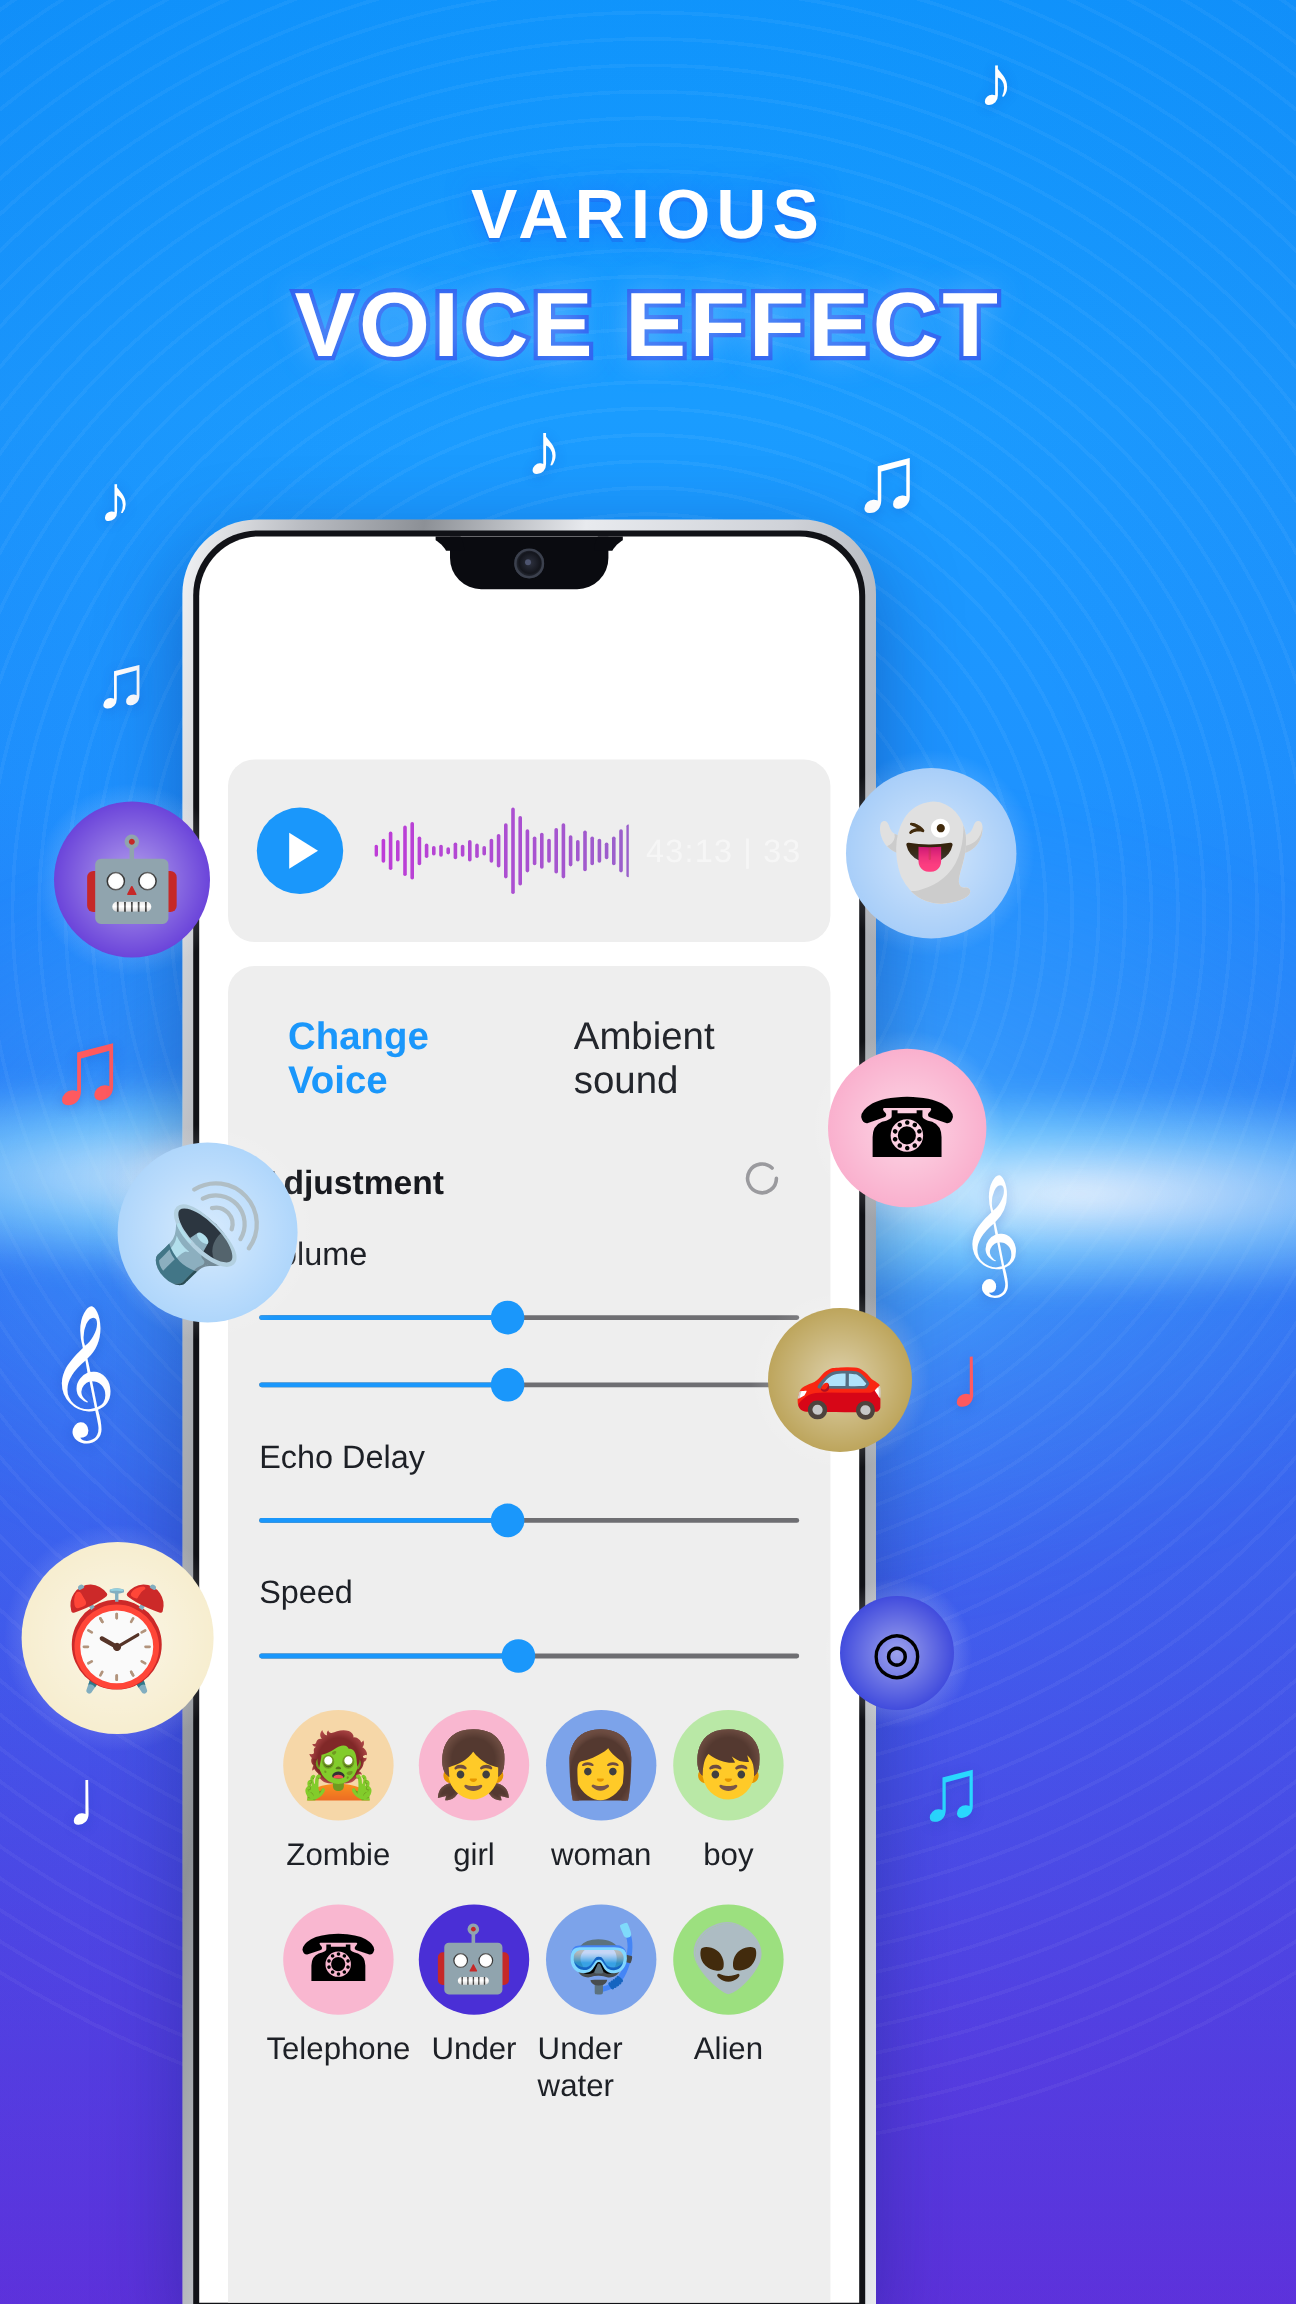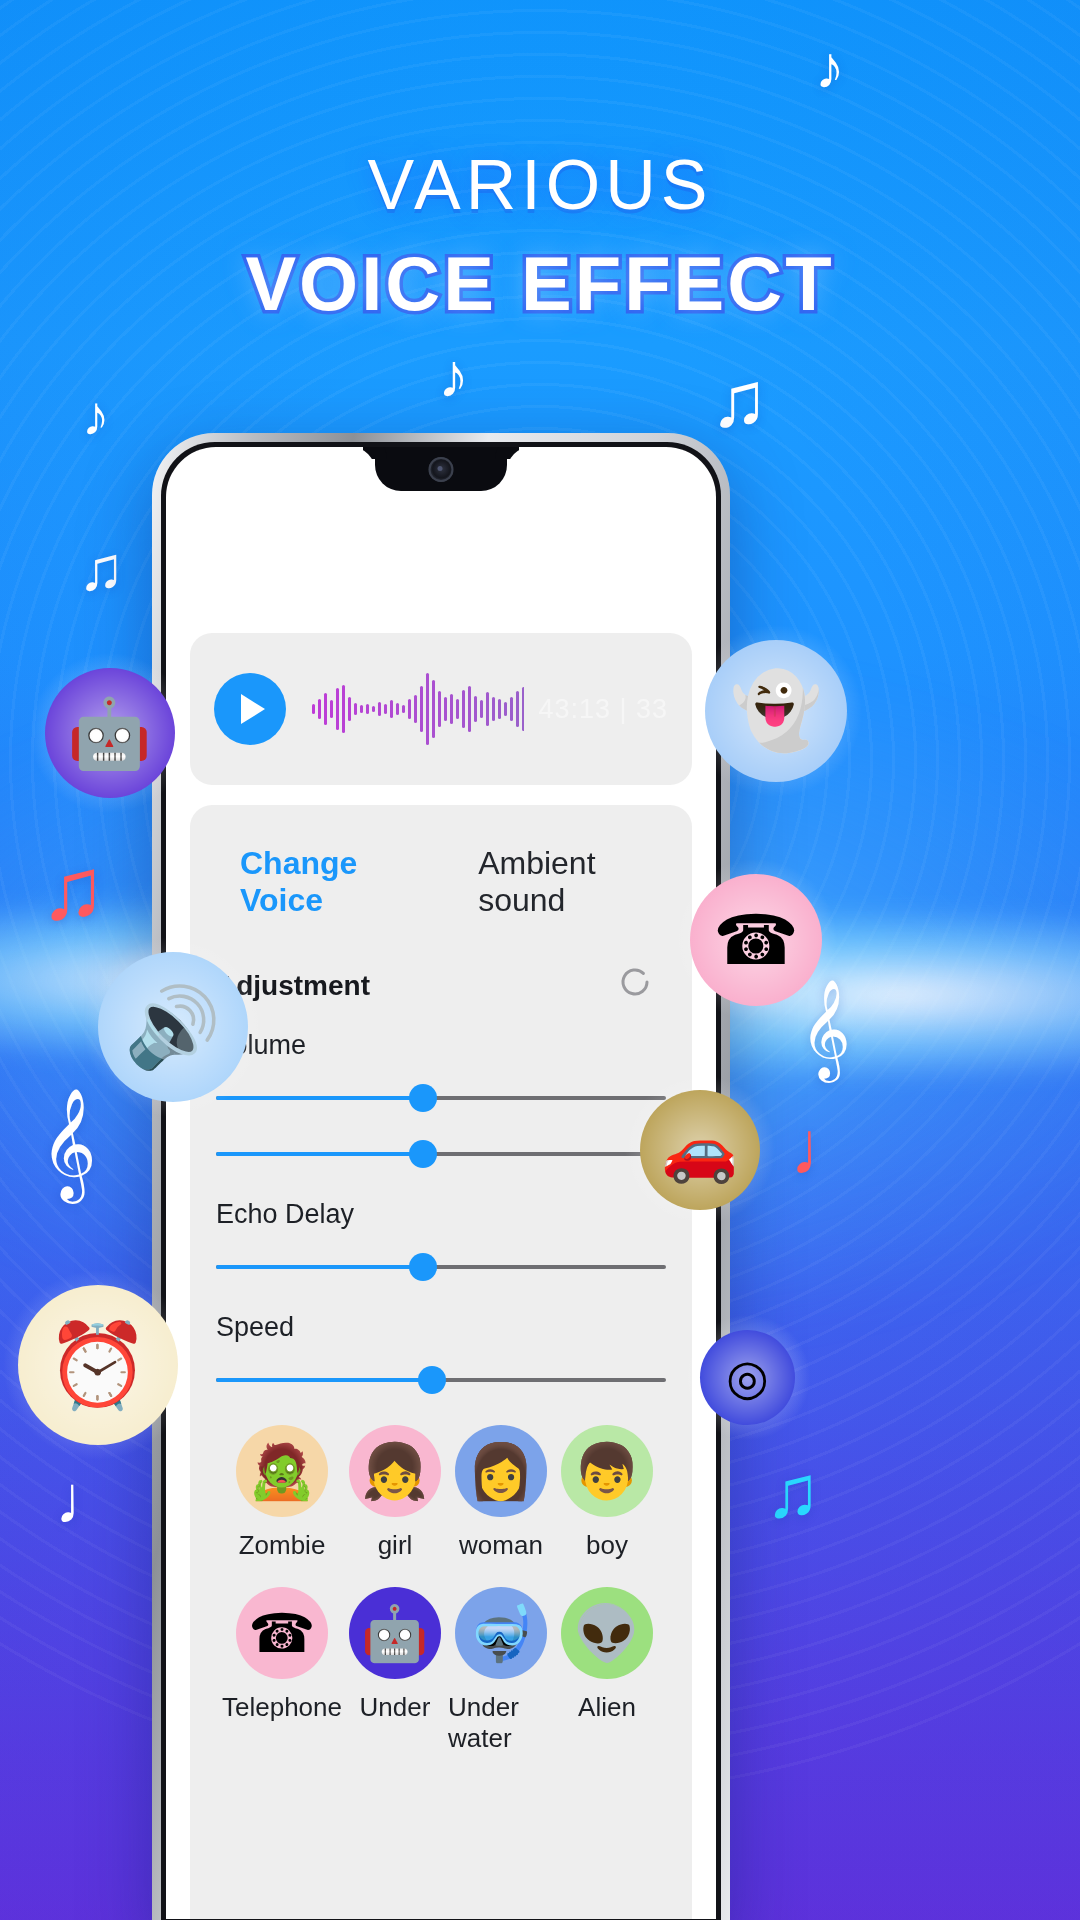--- a/index.html
+++ b/index.html
@@ -70,22 +70,22 @@
 
   
   .headline {
     position: absolute;
     left: 0; right: 0; top: 150px;
     text-align: center;
     z-index: 6;
   }
   .headline .l1 {
     display: block;
-    font-size: 70px;
-    font-weight: 400;
+    font-size: 58px;
+    font-weight: 700;
     letter-spacing: 5px;
     color: #ffffff;
     line-height: 1.0;
     text-shadow: 0 0 22px rgba(30,90,255,.55), 0 4px 0 rgba(35,90,230,.35);
   }
   .headline .l2 {
     display: block;
     margin-top: 26px;
     font-size: 76px;
     font-weight: 700;

